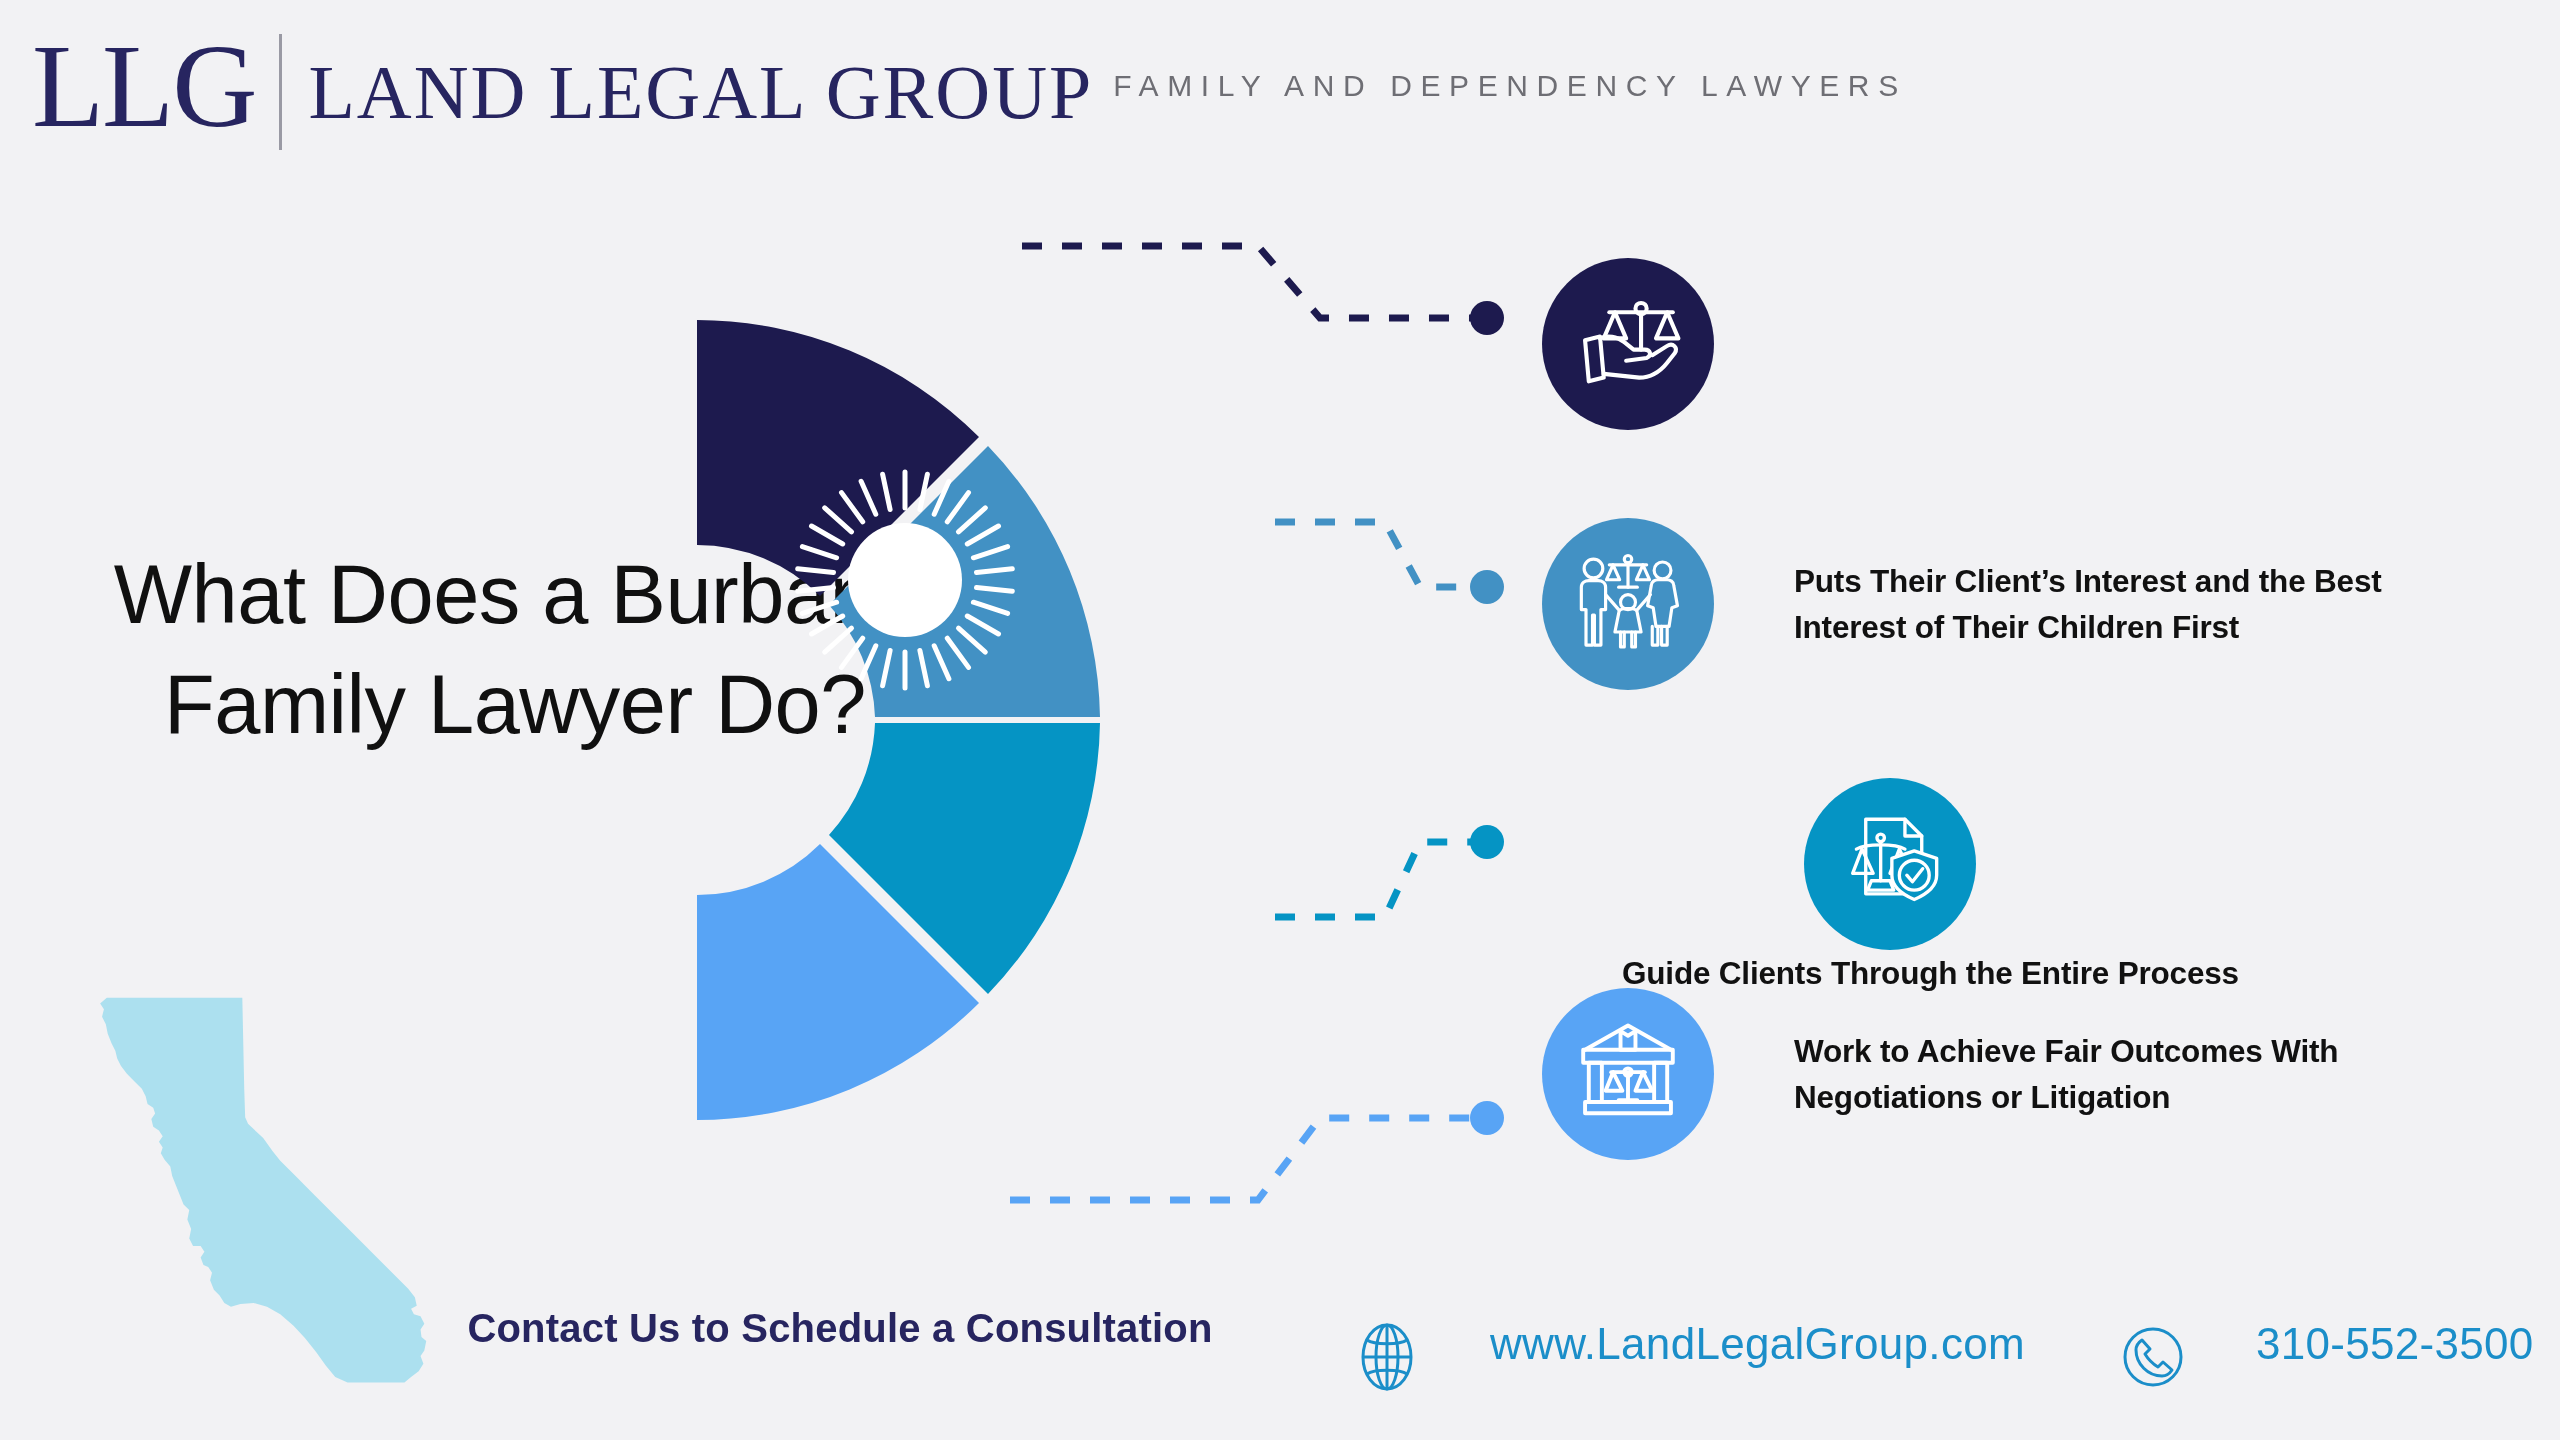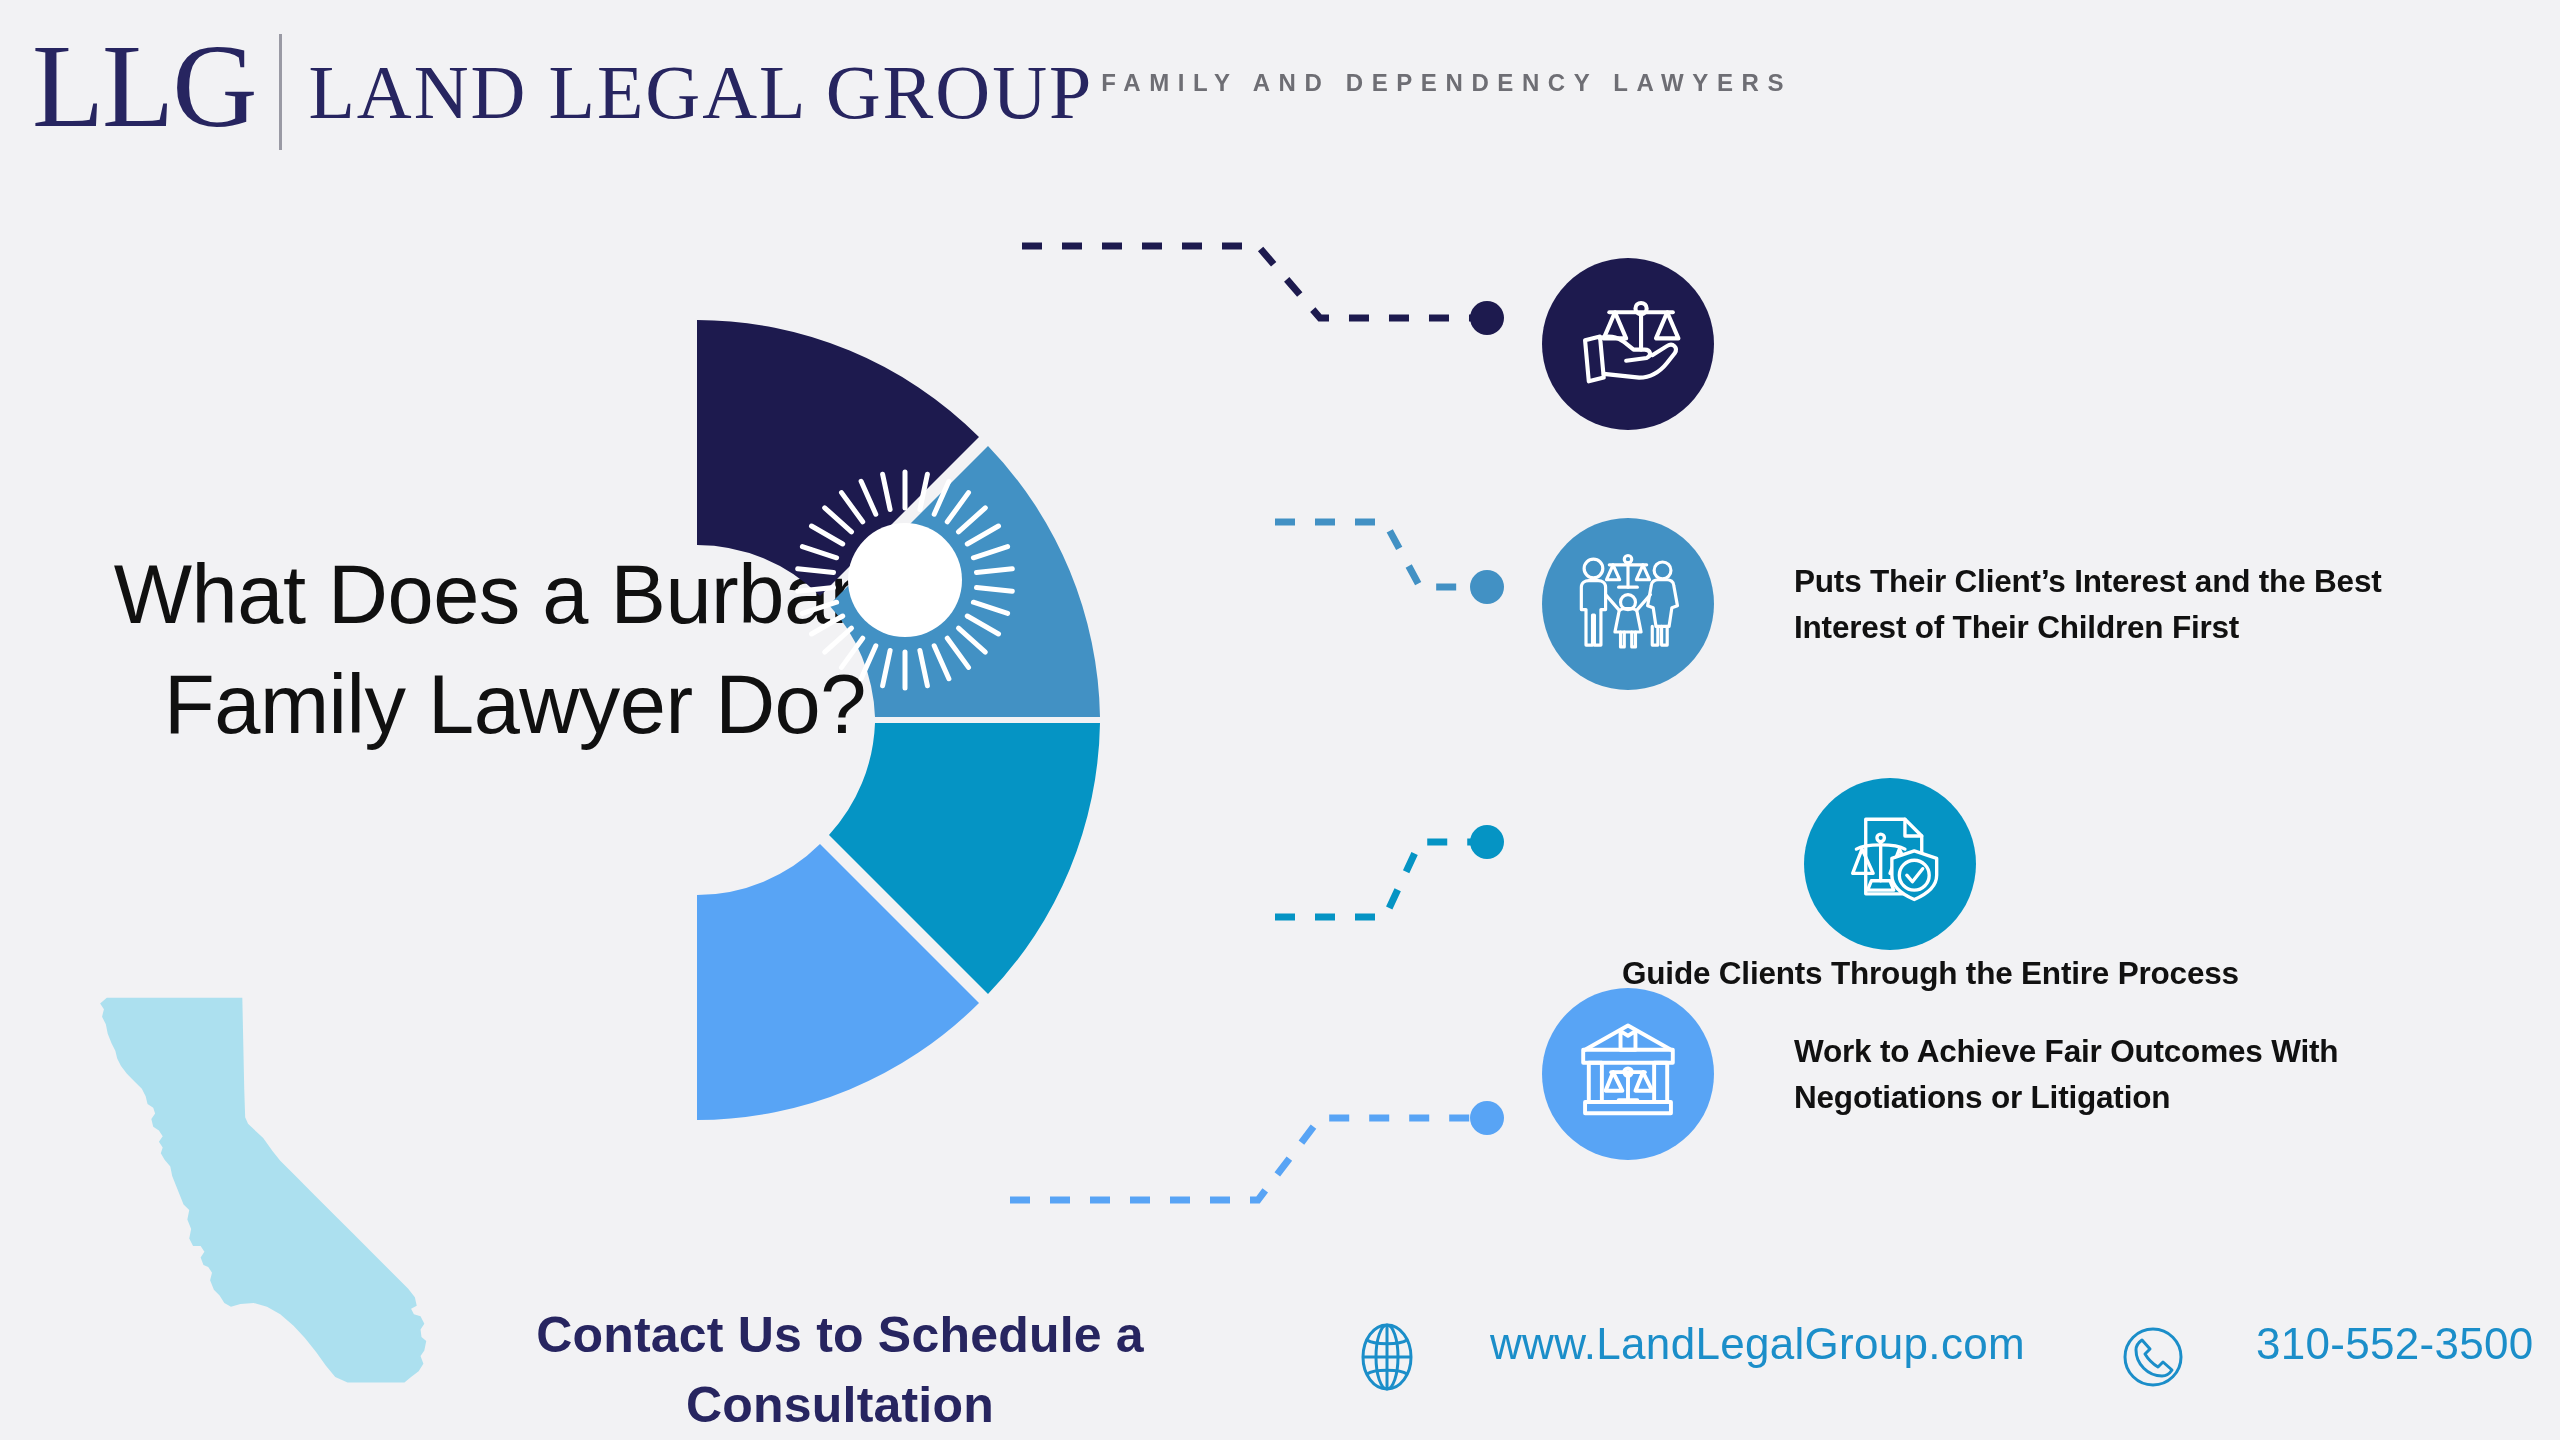--- a/index.html
+++ b/index.html
@@ -18,22 +18,22 @@
     font-size:118px;line-height:1;color:#272560;letter-spacing:-2px;
     padding:0 18px 10px 14px;
   }
   #logo .divider{width:3px;height:116px;background:#9a9aa4;margin:0 26px 0 6px;}
   #logo .wordmark{display:flex;flex-direction:row;justify-content:center;}
   #logo .wm-main{
     font-family:"Liberation Serif","DejaVu Serif",serif;
     font-size:76px;line-height:1;color:#272560;letter-spacing:2px;
   }
   #logo .wm-sub{
-    font-size:24px;line-height:1;color:#6e6e74;letter-spacing:8.6px;
-    margin-top:17px;margin-left:8px;font-weight:700;
+    font-size:30px;line-height:1;color:#6e6e74;letter-spacing:8.6px;
+    margin-top:17px;margin-left:20px;font-weight:400;
   }
 
   
   #headline{
     position:absolute;left:100px;top:540px;width:830px;
     text-align:center;color:#101010;
     font-size:83px;line-height:1.32;font-weight:400;letter-spacing:-.5px;
   }
 
   
@@ -60,21 +60,21 @@
     letter-spacing:-.2px;max-width:700px;
   }
   #item-0{left:1542px;top:258px;}
   #item-1{left:1542px;top:518px;}
   #item-2{left:1542px;top:778px;flex-direction:column;}
   #item-3{left:1542px;top:988px;}
 
   
   #cta{
     position:absolute;left:440px;top:1300px;width:800px;text-align:center;
-    color:#272560;font-size:50px;line-height:1.4;font-weight:600;letter-spacing:.2px;
+    color:#272560;font-size:40px;line-height:1.4;font-weight:600;letter-spacing:.2px;
   }
   .contact{position:absolute;display:flex;align-items:flex-start;gap:42px;}
   .contact svg{display:block;flex:none;}
   .contact .txt{
     margin-left:26px;color:#1b8ec9;font-size:44px;line-height:1;
     font-weight:400;letter-spacing:.3px;white-space:nowrap;
   }
   #contact-web{left:1352px;top:1322px;}
   #contact-phone{left:2118px;top:1322px;}
 </style>

